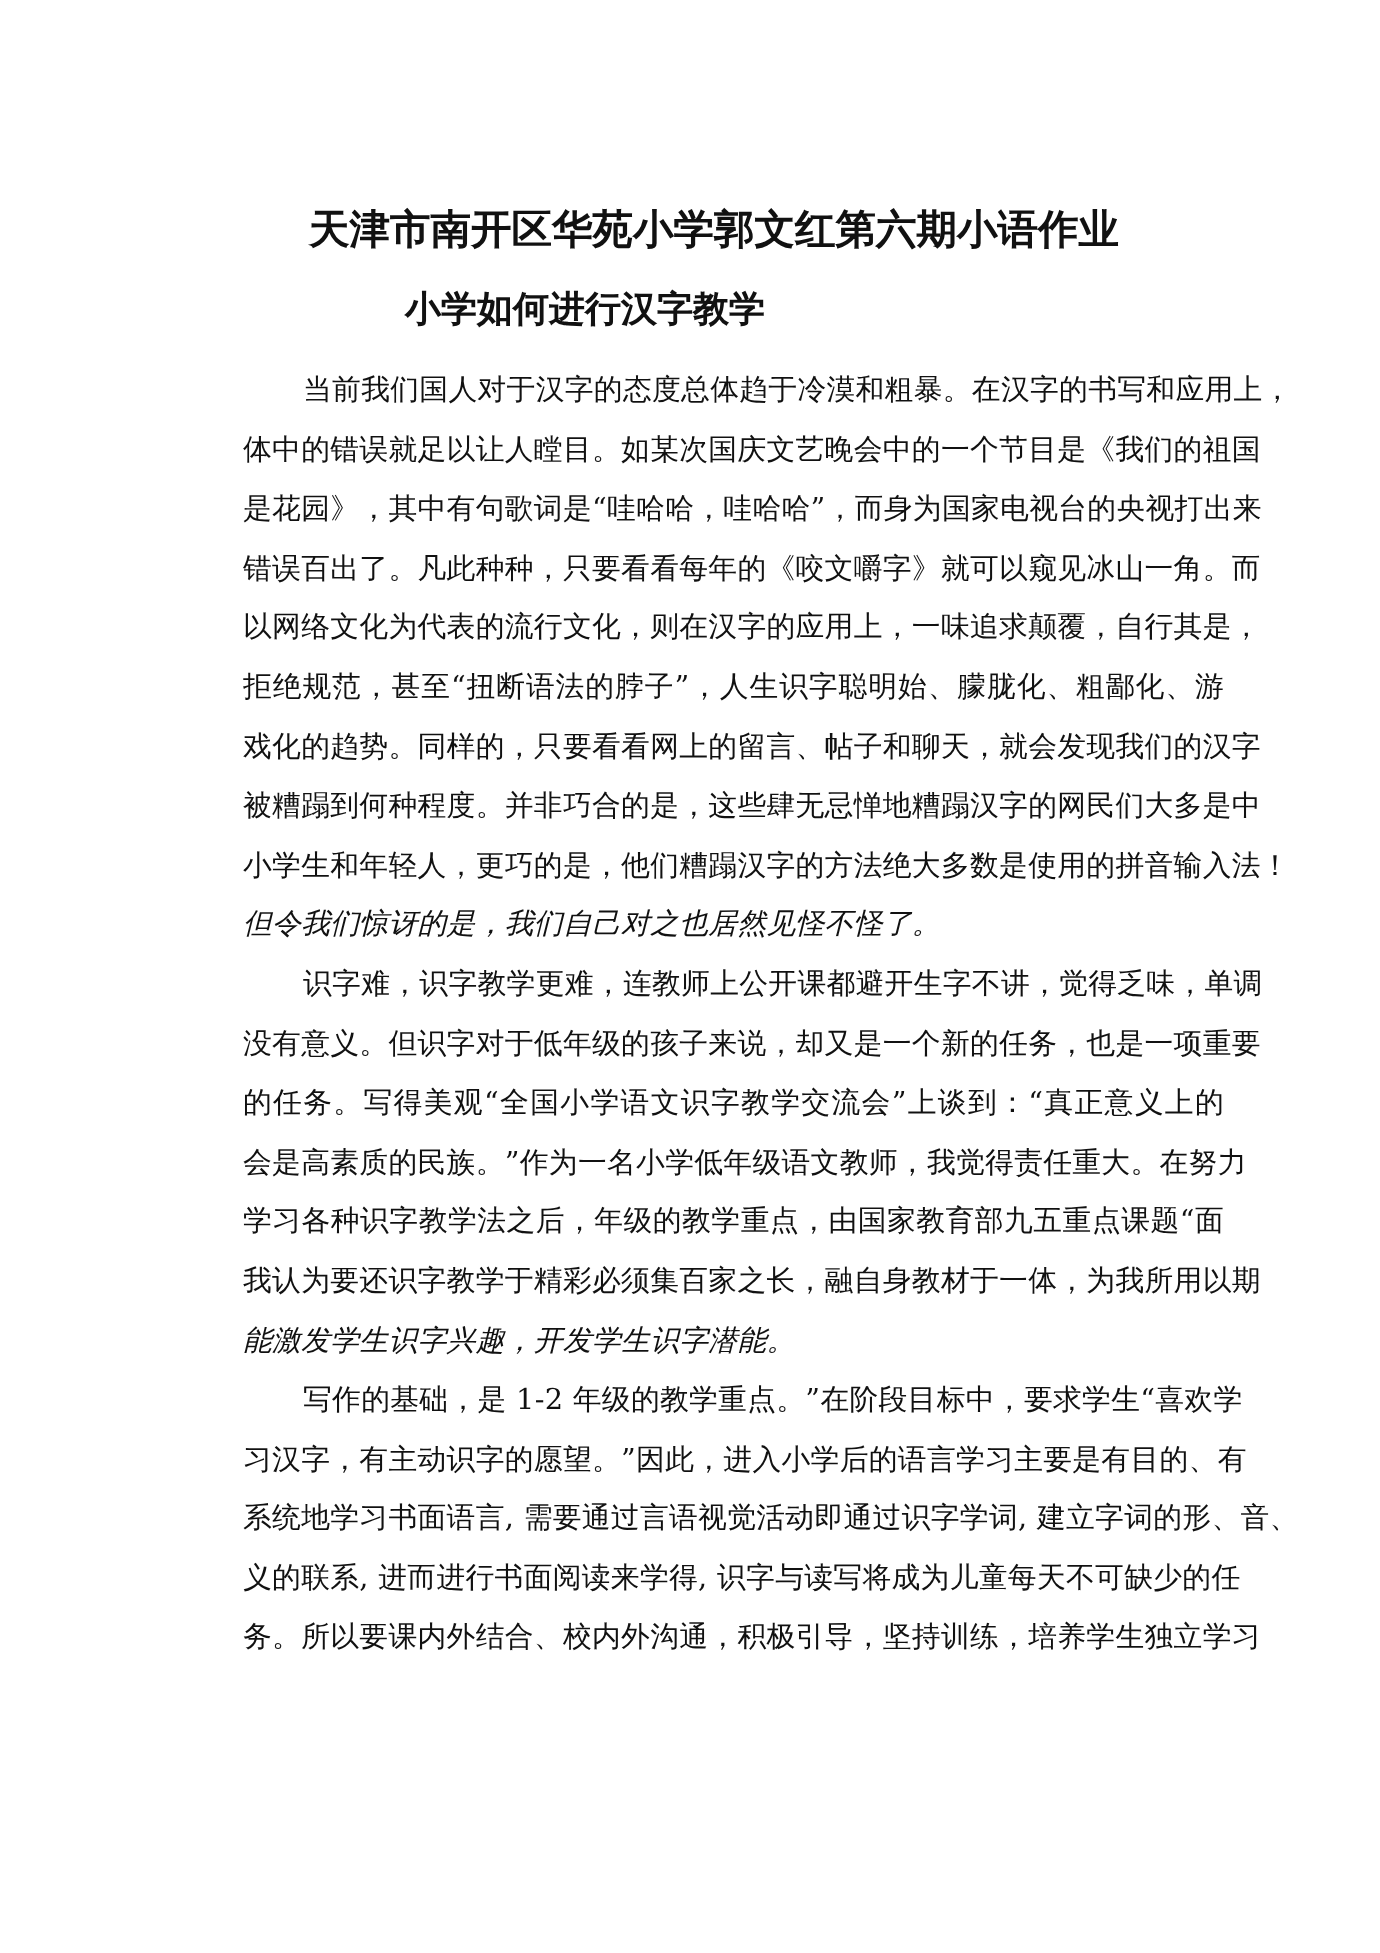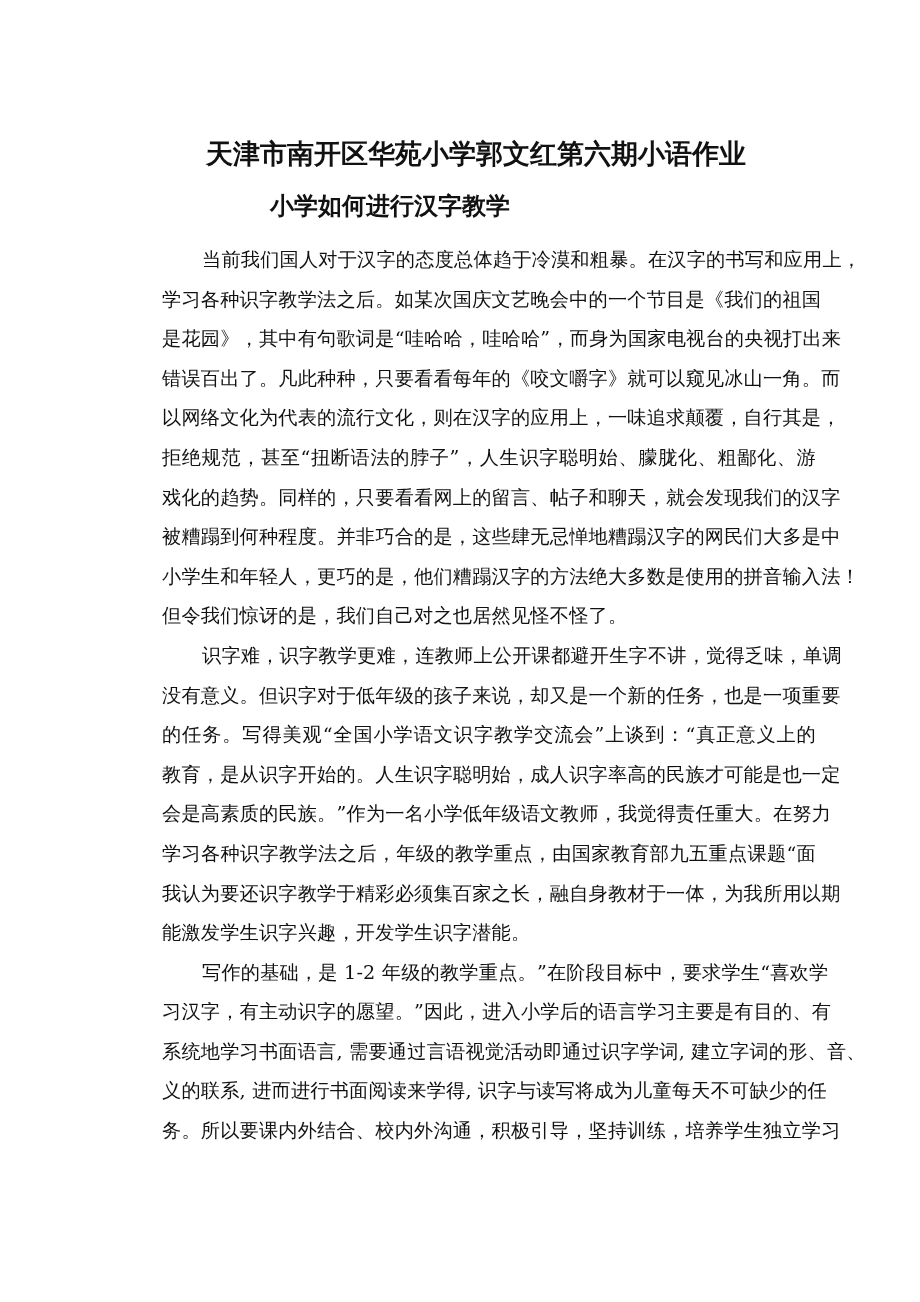--- a/index.html
+++ b/index.html
@@ -60,52 +60,52 @@
       height: 39.6px;
       line-height: 39.6px;
       font-size: 19.2px;
       white-space: nowrap;
       text-align: justify;
       text-align-last: justify;
       letter-spacing: 0.2px;
     }
     .line.last {
       text-align-last: left;
+      font-style: italic;
     }
     .line.indent {
       padding-left: 40px;
     }
   </style>
 </head>
 <body>
 
 <div class="page">
   <h1 class="doc-title">天津市南开区华苑小学郭文红第六期小语作业</h1>
   <h2 class="doc-subtitle">小学如何进行汉字教学</h2>
 
   <div class="body-text">
 
     <div>
       <span class="line indent">当前我们国人对于汉字的态度总体趋于冷漠和粗暴。在汉字的书写和应用上，</span>
-      <span class="line">学习各种识字教学法之后。如某次国庆文艺晚会中的一个节目是《我们的祖国</span>
+      <span class="line">体中的错误就足以让人瞠目。如某次国庆文艺晚会中的一个节目是《我们的祖国</span>
       <span class="line">是花园》，其中有句歌词是“哇哈哈，哇哈哈”，而身为国家电视台的央视打出来</span>
       <span class="line">错误百出了。凡此种种，只要看看每年的《咬文嚼字》就可以窥见冰山一角。而</span>
       <span class="line">以网络文化为代表的流行文化，则在汉字的应用上，一味追求颠覆，自行其是，</span>
       <span class="line">拒绝规范，甚至“扭断语法的脖子”，人生识字聪明始、朦胧化、粗鄙化、游</span>
       <span class="line">戏化的趋势。同样的，只要看看网上的留言、帖子和聊天，就会发现我们的汉字</span>
       <span class="line">被糟蹋到何种程度。并非巧合的是，这些肆无忌惮地糟蹋汉字的网民们大多是中</span>
       <span class="line">小学生和年轻人，更巧的是，他们糟蹋汉字的方法绝大多数是使用的拼音输入法！</span>
       <span class="line last">但令我们惊讶的是，我们自己对之也居然见怪不怪了。</span>
     </div>
 
     <div>
       <span class="line indent">识字难，识字教学更难，连教师上公开课都避开生字不讲，觉得乏味，单调</span>
       <span class="line">没有意义。但识字对于低年级的孩子来说，却又是一个新的任务，也是一项重要</span>
       <span class="line">的任务。写得美观“全国小学语文识字教学交流会”上谈到：“真正意义上的</span>
-      <span class="line">教育，是从识字开始的。人生识字聪明始，成人识字率高的民族才可能是也一定</span>
       <span class="line">会是高素质的民族。”作为一名小学低年级语文教师，我觉得责任重大。在努力</span>
       <span class="line">学习各种识字教学法之后，年级的教学重点，由国家教育部九五重点课题“面</span>
       <span class="line">我认为要还识字教学于精彩必须集百家之长，融自身教材于一体，为我所用以期</span>
       <span class="line last">能激发学生识字兴趣，开发学生识字潜能。</span>
     </div>
 
     <div>
       <span class="line indent">写作的基础，是 1-2 年级的教学重点。”在阶段目标中，要求学生“喜欢学</span>
       <span class="line">习汉字，有主动识字的愿望。”因此，进入小学后的语言学习主要是有目的、有</span>
       <span class="line">系统地学习书面语言, 需要通过言语视觉活动即通过识字学词, 建立字词的形、音、</span>

